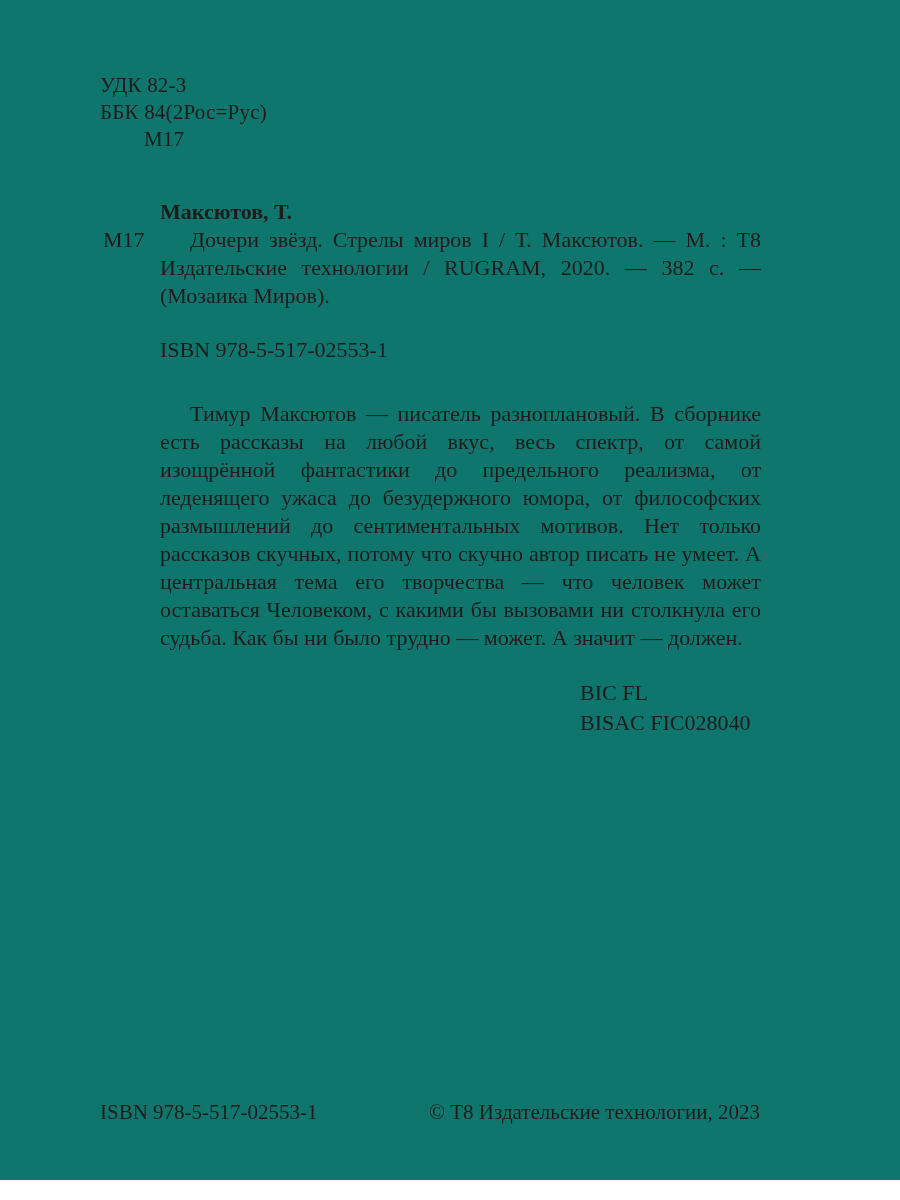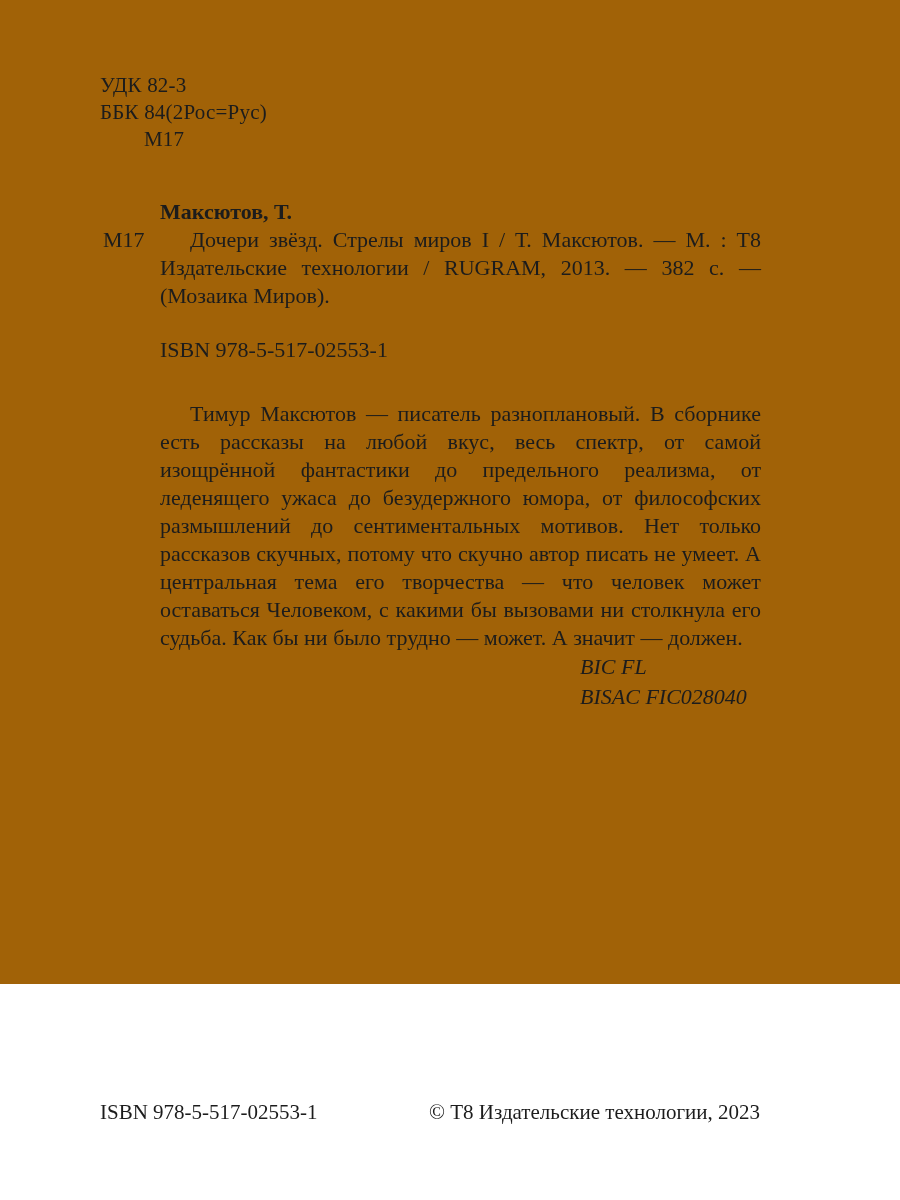--- a/index.html
+++ b/index.html
@@ -11,22 +11,22 @@
     width: 900px;
     height: 1200px;
     font-family: "Liberation Serif", "DejaVu Serif", serif;
     color: #1c1c1c;
     position: relative;
     overflow: hidden;
   }
   .page {
     position: relative;
     width: 900px;
-    height: 984px;
-    background: #a16207;
+    height: 1180px;
+    background: #0f766e;
   }
 
   
   .top-codes {
     position: absolute;
     top: 72px;
     left: 100px;
     font-size: 21px;
     line-height: 27px;
     letter-spacing: 0.2px;
@@ -62,24 +62,24 @@
   }
   .isbn-line {
     margin-top: 26px;
   }
   .annotation {
     margin: 36px 0 0 0;
     text-align: justify;
     text-indent: 30px;
   }
   .classifiers {
+    margin-top: 26px;
     padding-left: 420px;
     line-height: 30px;
     white-space: nowrap;
-    font-style: italic;
   }
 
   
   .footer {
     position: absolute;
     top: 1100px;
     left: 100px;
     width: 660px;
     font-size: 21px;
     display: flex;
@@ -95,21 +95,21 @@
     <div>УДК 82-3</div>
     <div>ББК 84(2Рос=Рус)</div>
     <div class="author-code">М17</div>
   </div>
 
   <div class="content">
     <div class="author-heading">Максютов, Т.</div>
 
     <div class="bib-entry">
       <span class="entry-code">М17</span>
-      <p>Дочери звёзд. Стрелы миров I / Т. Максютов. — М. : Т8 Издательские технологии / RUGRAM, 2013. — 382 с. — (Мозаика Миров).</p>
+      <p>Дочери звёзд. Стрелы миров I / Т. Максютов. — М. : Т8 Издательские технологии / RUGRAM, 2020. — 382 с. — (Мозаика Миров).</p>
     </div>
 
     <div class="isbn-line">ISBN 978-5-517-02553-1</div>
 
     <p class="annotation">Тимур Максютов — писатель разноплановый. В сборнике есть рассказы на любой вкус, весь спектр, от самой изощрённой фантастики до предельного реализма, от леденящего ужаса до безудержного юмора, от философских размышлений до сентиментальных мотивов. Нет только рассказов скучных, потому что скучно автор писать не умеет. А центральная тема его творчества — что человек может оставаться Человеком, с какими бы вызовами ни столкнула его судьба. Как бы ни было трудно — может. А значит — должен.</p>
 
     <div class="classifiers">
       <div>BIC FL</div>
       <div>BISAC FIC028040</div>
     </div>

